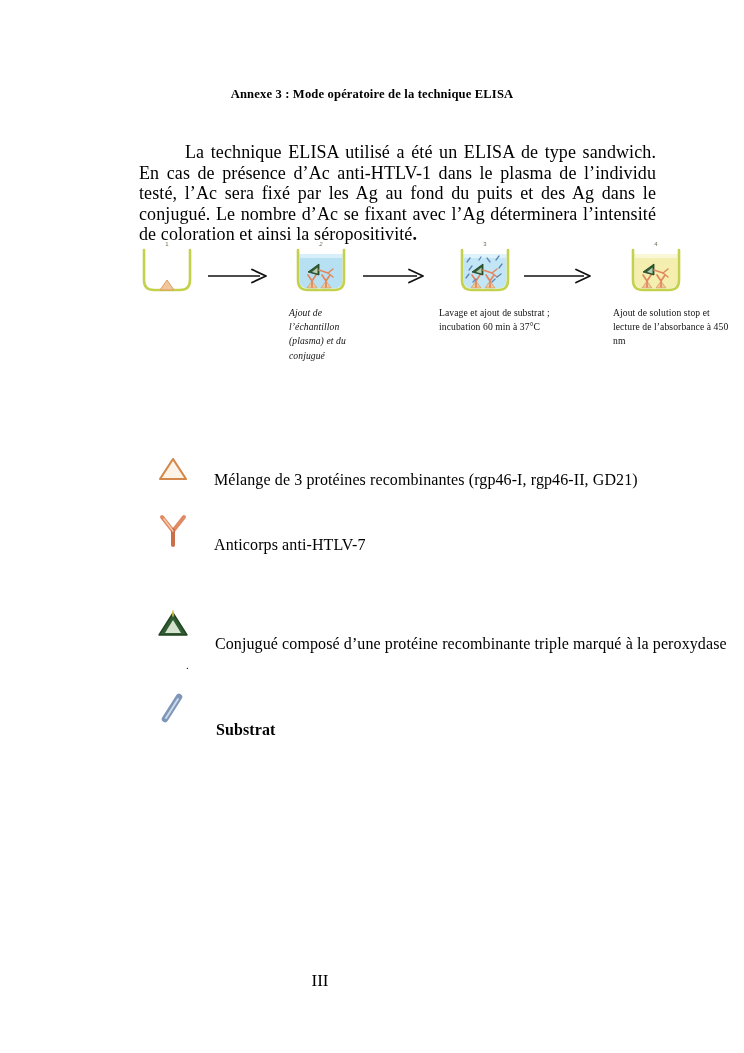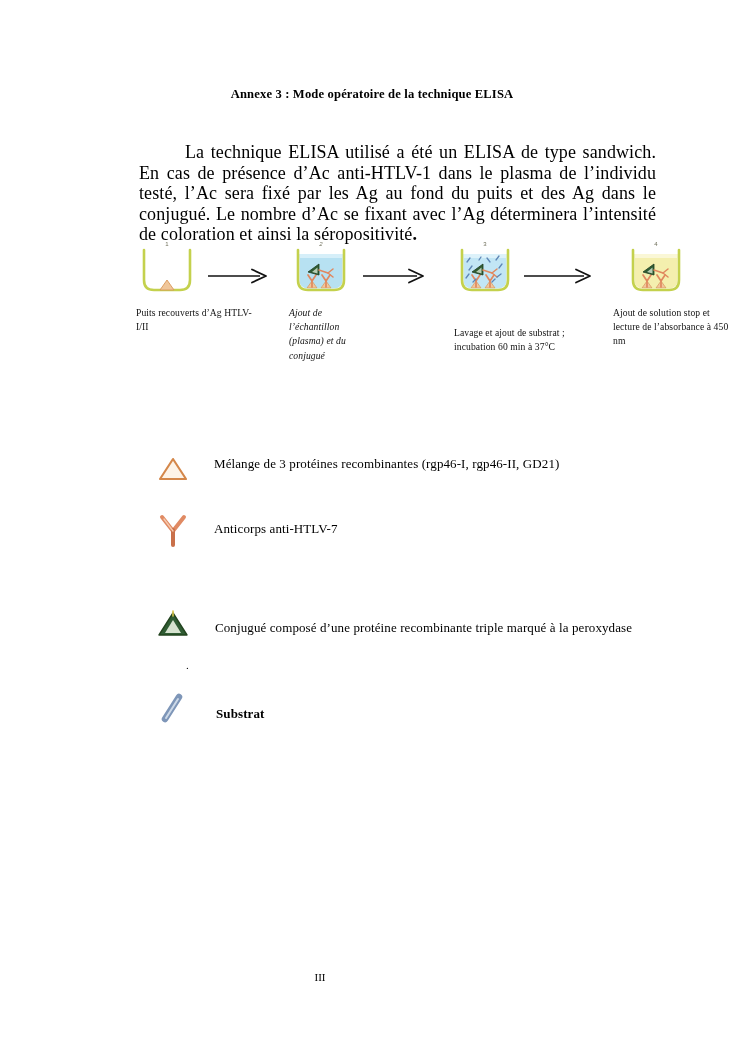--- a/index.html
+++ b/index.html
@@ -105,21 +105,21 @@
   .step-caption {
     position: absolute;
     top: 66px;
     font-size: 9.6px;
     line-height: 14.2px;
     color: #111;
     letter-spacing: 0.1px;
   }
   .step-1 .step-caption { left: 0px;  width: 130px; }
   .step-2 .step-caption { left: 1px;  width: 84px;  }
-  .step-3 .step-caption { left: 16px;  width: 124px; margin-top: 20px; }
+  .step-3 .step-caption { left: 1px;  width: 124px; }
   .step-4 .step-caption { left: 0px;  width: 124px; margin-left: 12px; }
 
   
   .arrow {
     position: absolute;
     top: 28px;
     height: 16px;
   }
   .arrow-1 { left: 208px; width: 62px; }
   .arrow-2 { left: 363px; width: 64px; }
@@ -140,24 +140,25 @@
   }
   .legend-row .sym {
     position: absolute;
     left: 152px;
     width: 42px;
     height: 36px;
   }
   .legend-row .sym svg { display: block; }
   .legend-row .txt {
     position: absolute;
-    font-size: 13px;
+    font-size: 16px;
     line-height: 16px;
     letter-spacing: 0.1px;
     white-space: nowrap;
+    margin-top: 16px;
   }
 
   .lrow-0 { top: 8px; }
   .lrow-0 .sym { top: 4px; }
   .lrow-0 .txt { left: 214px; top: 8px; }
 
   .lrow-1 { top: 40px; }
   .lrow-1 .sym { top: 33px; }
   .lrow-1 .txt { left: 214px; top: 41px; }
 
@@ -178,21 +179,21 @@
     color: #000;
   }
 
   
   .page-number {
     position: absolute;
     left: 0;
     top: 971px;
     width: 640px;
     text-align: center;
-    font-size: 11px;
+    font-size: 17px;
   }
 </style>
 </head>
 <body>
 
 <div class="page">
 
   <div class="doc-title">Annexe 3 : Mode opératoire de la technique ELISA</div>
 
   <p class="intro"><span>La technique ELISA utilisé a été un ELISA de type sandwich. En cas de présence d’Ac anti-HTLV-1 dans le plasma de l’individu testé, l’Ac sera fixé par les Ag au fond du puits et des Ag dans le conjugué. Le nombre d’Ac se fixant avec l’Ag déterminera l’intensité de coloration et ainsi la séropositivité</span><b>.</b></p>
@@ -202,21 +203,20 @@
     <div class="step step-1">
       <div class="well-holder">
         <div class="well-num">1</div>
         <div class="well">
           <svg width="58" height="48" viewBox="0 0 58 48">
             <path d="M6 2 L6 32 Q6 42 16 42 L42 42 Q52 42 52 32 L52 2" fill="#ffffff" stroke="#c4d14d" stroke-width="2.6" stroke-linecap="round" stroke-linejoin="round"></path>
             <path d="M22 42 L29 32 L36 42 Z" fill="#f0c69a" stroke="#d9975a" stroke-width="0.9"></path>
           </svg>
         </div>
       </div>
-      <div class="step-caption">Puits recouverts d’Ag HTLV- I/II</div>
     </div>
 
     <div class="arrow arrow-1">
       <svg width="62" height="16" viewBox="0 0 62 16">
         <line x1="0" y1="8" x2="52" y2="8" stroke="#111" stroke-width="1.6"></line>
         <path d="M44 1.5 L58 8 L44 14.5" fill="none" stroke="#111" stroke-width="1.8" stroke-linecap="round" stroke-linejoin="round"></path>
       </svg>
     </div>
 
     <div class="step step-2">

